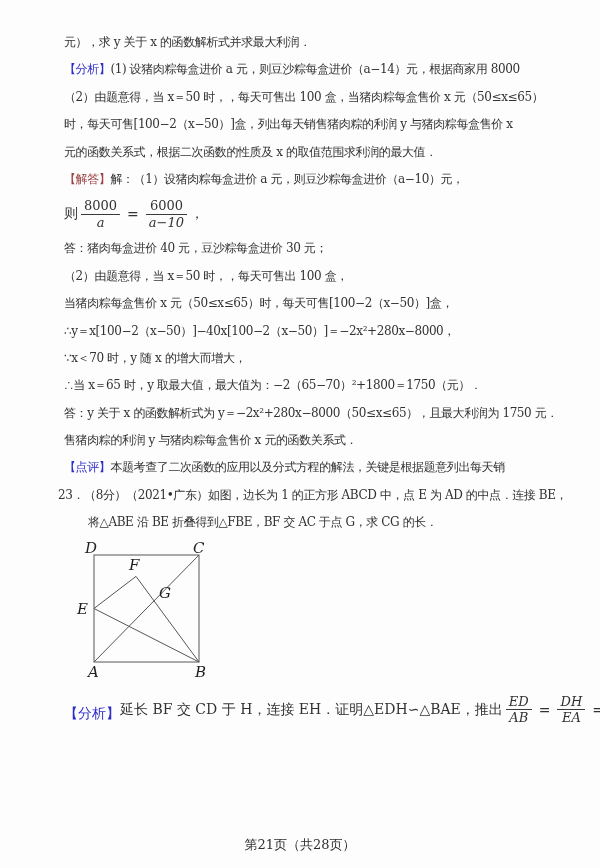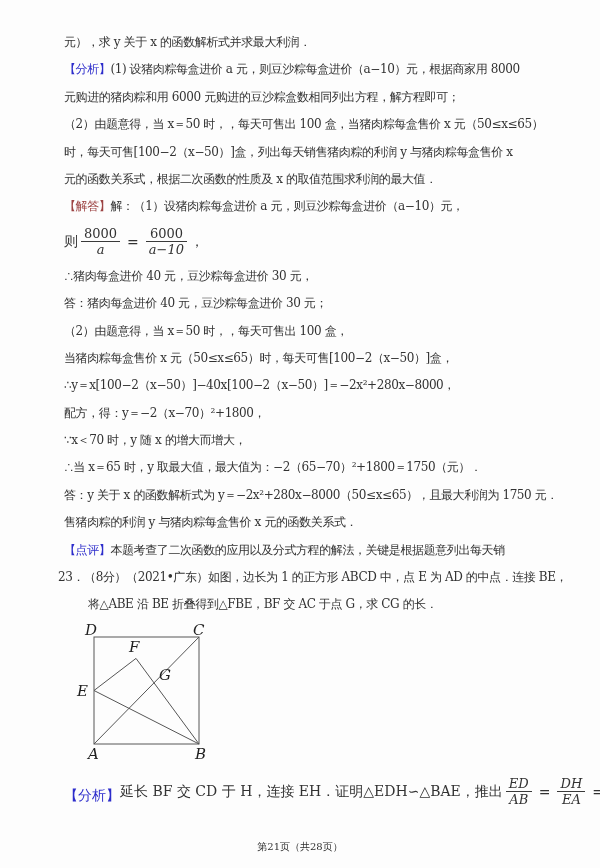--- a/index.html
+++ b/index.html
@@ -62,60 +62,57 @@
     font-style: italic;
     font-size: 15px;
     fill: #1f1f1f;
   }
   .footer {
     position: absolute;
     left: 0;
     right: 0;
     bottom: 14px;
     text-align: center;
-    font-size: 10px;
+    font-size: 13px;
     color: #2f2f2f;
   }
 </style>
 </head>
 <body>
 
 <div class="doc">
 
   <div class="ln">元），求 y 关于 x 的函数解析式并求最大利润．</div>
 
-  <div class="ln"><span class="lbl-analysis">【分析】</span><span>(1) 设猪肉粽每盒进价 a 元，则豆沙粽每盒进价（a−10）元，根据商家用 8000</span></div>
+  <div class="ln"><span class="lbl-analysis">【分析】</span><span>(1) 设猪肉粽每盒进价 a 元，则豆沙粽每盒进价（a−14）元，根据商家用 8000</span></div>
 
-  <div class="ln">元购进的猪肉粽和用 6000 元购进的豆沙粽盒数相同列出方程，解方程即可；</div>
   <div class="ln">（2）由题意得，当 x＝50 时，，每天可售出 100 盒，当猪肉粽每盒售价 x 元（50≤x≤65）</div>
   <div class="ln">时，每天可售[100−2（x−50）]盒，列出每天销售猪肉粽的利润 y 与猪肉粽每盒售价 x</div>
   <div class="ln">元的函数关系式，根据二次函数的性质及 x 的取值范围求利润的最大值．</div>
 
   <div class="ln"><span class="lbl-answer">【解答】</span><span>解：（1）设猪肉粽每盒进价 a 元，则豆沙粽每盒进价（a−10）元，</span></div>
 
   <div class="frac-line h42">
     <span>则</span>
     <span class="frac">
       <span class="num">8000</span>
       <span class="den it">a</span>
     </span>
     <span class="eq">=</span>
     <span class="frac">
       <span class="num">6000</span>
       <span class="den it">a−10</span>
     </span>
     <span>，</span>
   </div>
 
-  <div class="ln">∴猪肉每盒进价 40 元，豆沙粽每盒进价 30 元，</div>
   <div class="ln">答：猪肉每盒进价 40 元，豆沙粽每盒进价 30 元；</div>
   <div class="ln">（2）由题意得，当 x＝50 时，，每天可售出 100 盒，</div>
   <div class="ln">当猪肉粽每盒售价 x 元（50≤x≤65）时，每天可售[100−2（x−50）]盒，</div>
   <div class="ln">∴y＝x[100−2（x−50）]−40x[100−2（x−50）]＝−2x²+280x−8000，</div>
-  <div class="ln">配方，得：y＝−2（x−70）²+1800，</div>
   <div class="ln">∵x＜70 时，y 随 x 的增大而增大，</div>
   <div class="ln">∴当 x＝65 时，y 取最大值，最大值为：−2（65−70）²+1800＝1750（元）．</div>
   <div class="ln">答：y 关于 x 的函数解析式为 y＝−2x²+280x−8000（50≤x≤65），且最大利润为 1750 元．</div>
 
   <div class="ln">售猪肉粽的利润 y 与猪肉粽每盒售价 x 元的函数关系式．</div>
 
   <div class="ln"><span class="lbl-comment">【点评】</span><span>本题考查了二次函数的应用以及分式方程的解法，关键是根据题意列出每天销</span></div>
 
   <div class="ln outdent">23．（8分）（2021•广东）如图，边长为 1 的正方形 ABCD 中，点 E 为 AD 的中点．连接 BE，</div>
   <div class="ln indent1">将△ABE 沿 BE 折叠得到△FBE，BF 交 AC 于点 G，求 CG 的长．</div>

